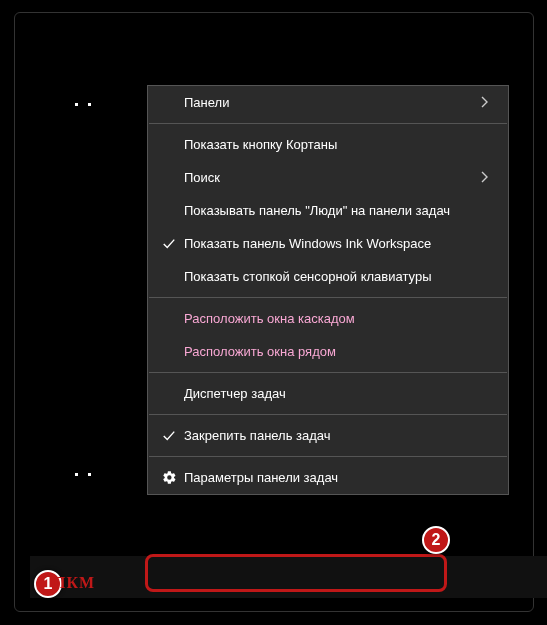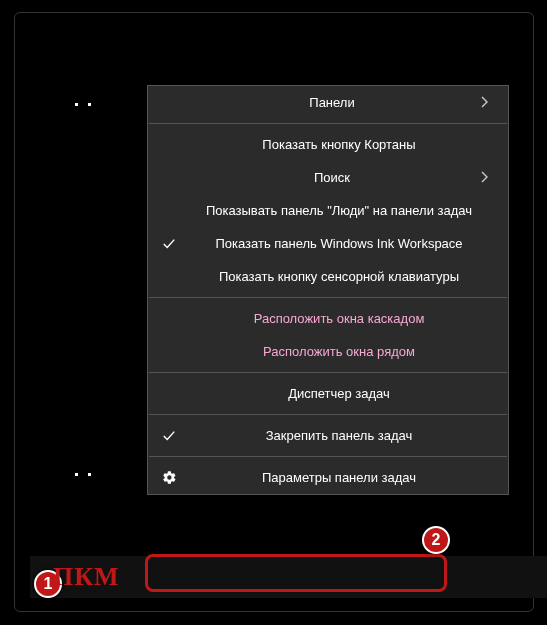--- a/index.html
+++ b/index.html
@@ -51,21 +51,20 @@
     justify-content: center;
     align-items: center;
     flex-shrink: 0;
   }
   .item .label {
     flex: 1;
     white-space: nowrap;
     overflow: hidden;
     text-overflow: ellipsis;
     padding-left: 4px;
-    text-align: center;
   }
   .item .chev {
     width: 14px;
     font-size: 14px;
     color: #ccc;
   }
   .item.disabled .label { color: #f9a8d4; }
   .sep {
     height: 1px;
     background: #555;
@@ -104,21 +103,21 @@
     position: absolute;
     left: 15px; bottom: 13px;
     width: 518px; height: 42px;
     background: #111;
   }
   .pkm {
     position: absolute;
     left: 38px; bottom: 19px;
     font-family: "Times New Roman", serif;
     font-weight: bold;
-    font-size: 26px;
+    font-size: 16px;
     color: #c01818;
     letter-spacing: 1px;
     margin-top: 21px;
   }
 </style>
 </head>
 <body>
 
 <div class="frame">
 
@@ -158,21 +157,21 @@
       <div class="item">
         <span class="ic">
           <svg width="14" height="14" viewBox="0 0 16 16">
             <path d="M2 8 L6 12 L14 3" stroke="#fff" stroke-width="1.6" fill="none"></path>
           </svg>
         </span>
         <span class="label">Показать панель Windows Ink Workspace</span>
       </div>
       <div class="item">
         <span class="ic"></span>
-        <span class="label">Показать кнопку сенсорной клавиатуры</span>
+        <span class="label">Показать стопкой сенсорной клавиатуры</span>
       </div>
       <div class="sep"></div>
       <div class="item disabled">
         <span class="ic"></span>
         <span class="label">Расположить окна каскадом</span>
       </div>
       <div class="item disabled">
         <span class="ic"></span>
         <span class="label">Расположить окна рядом</span>
       </div>

